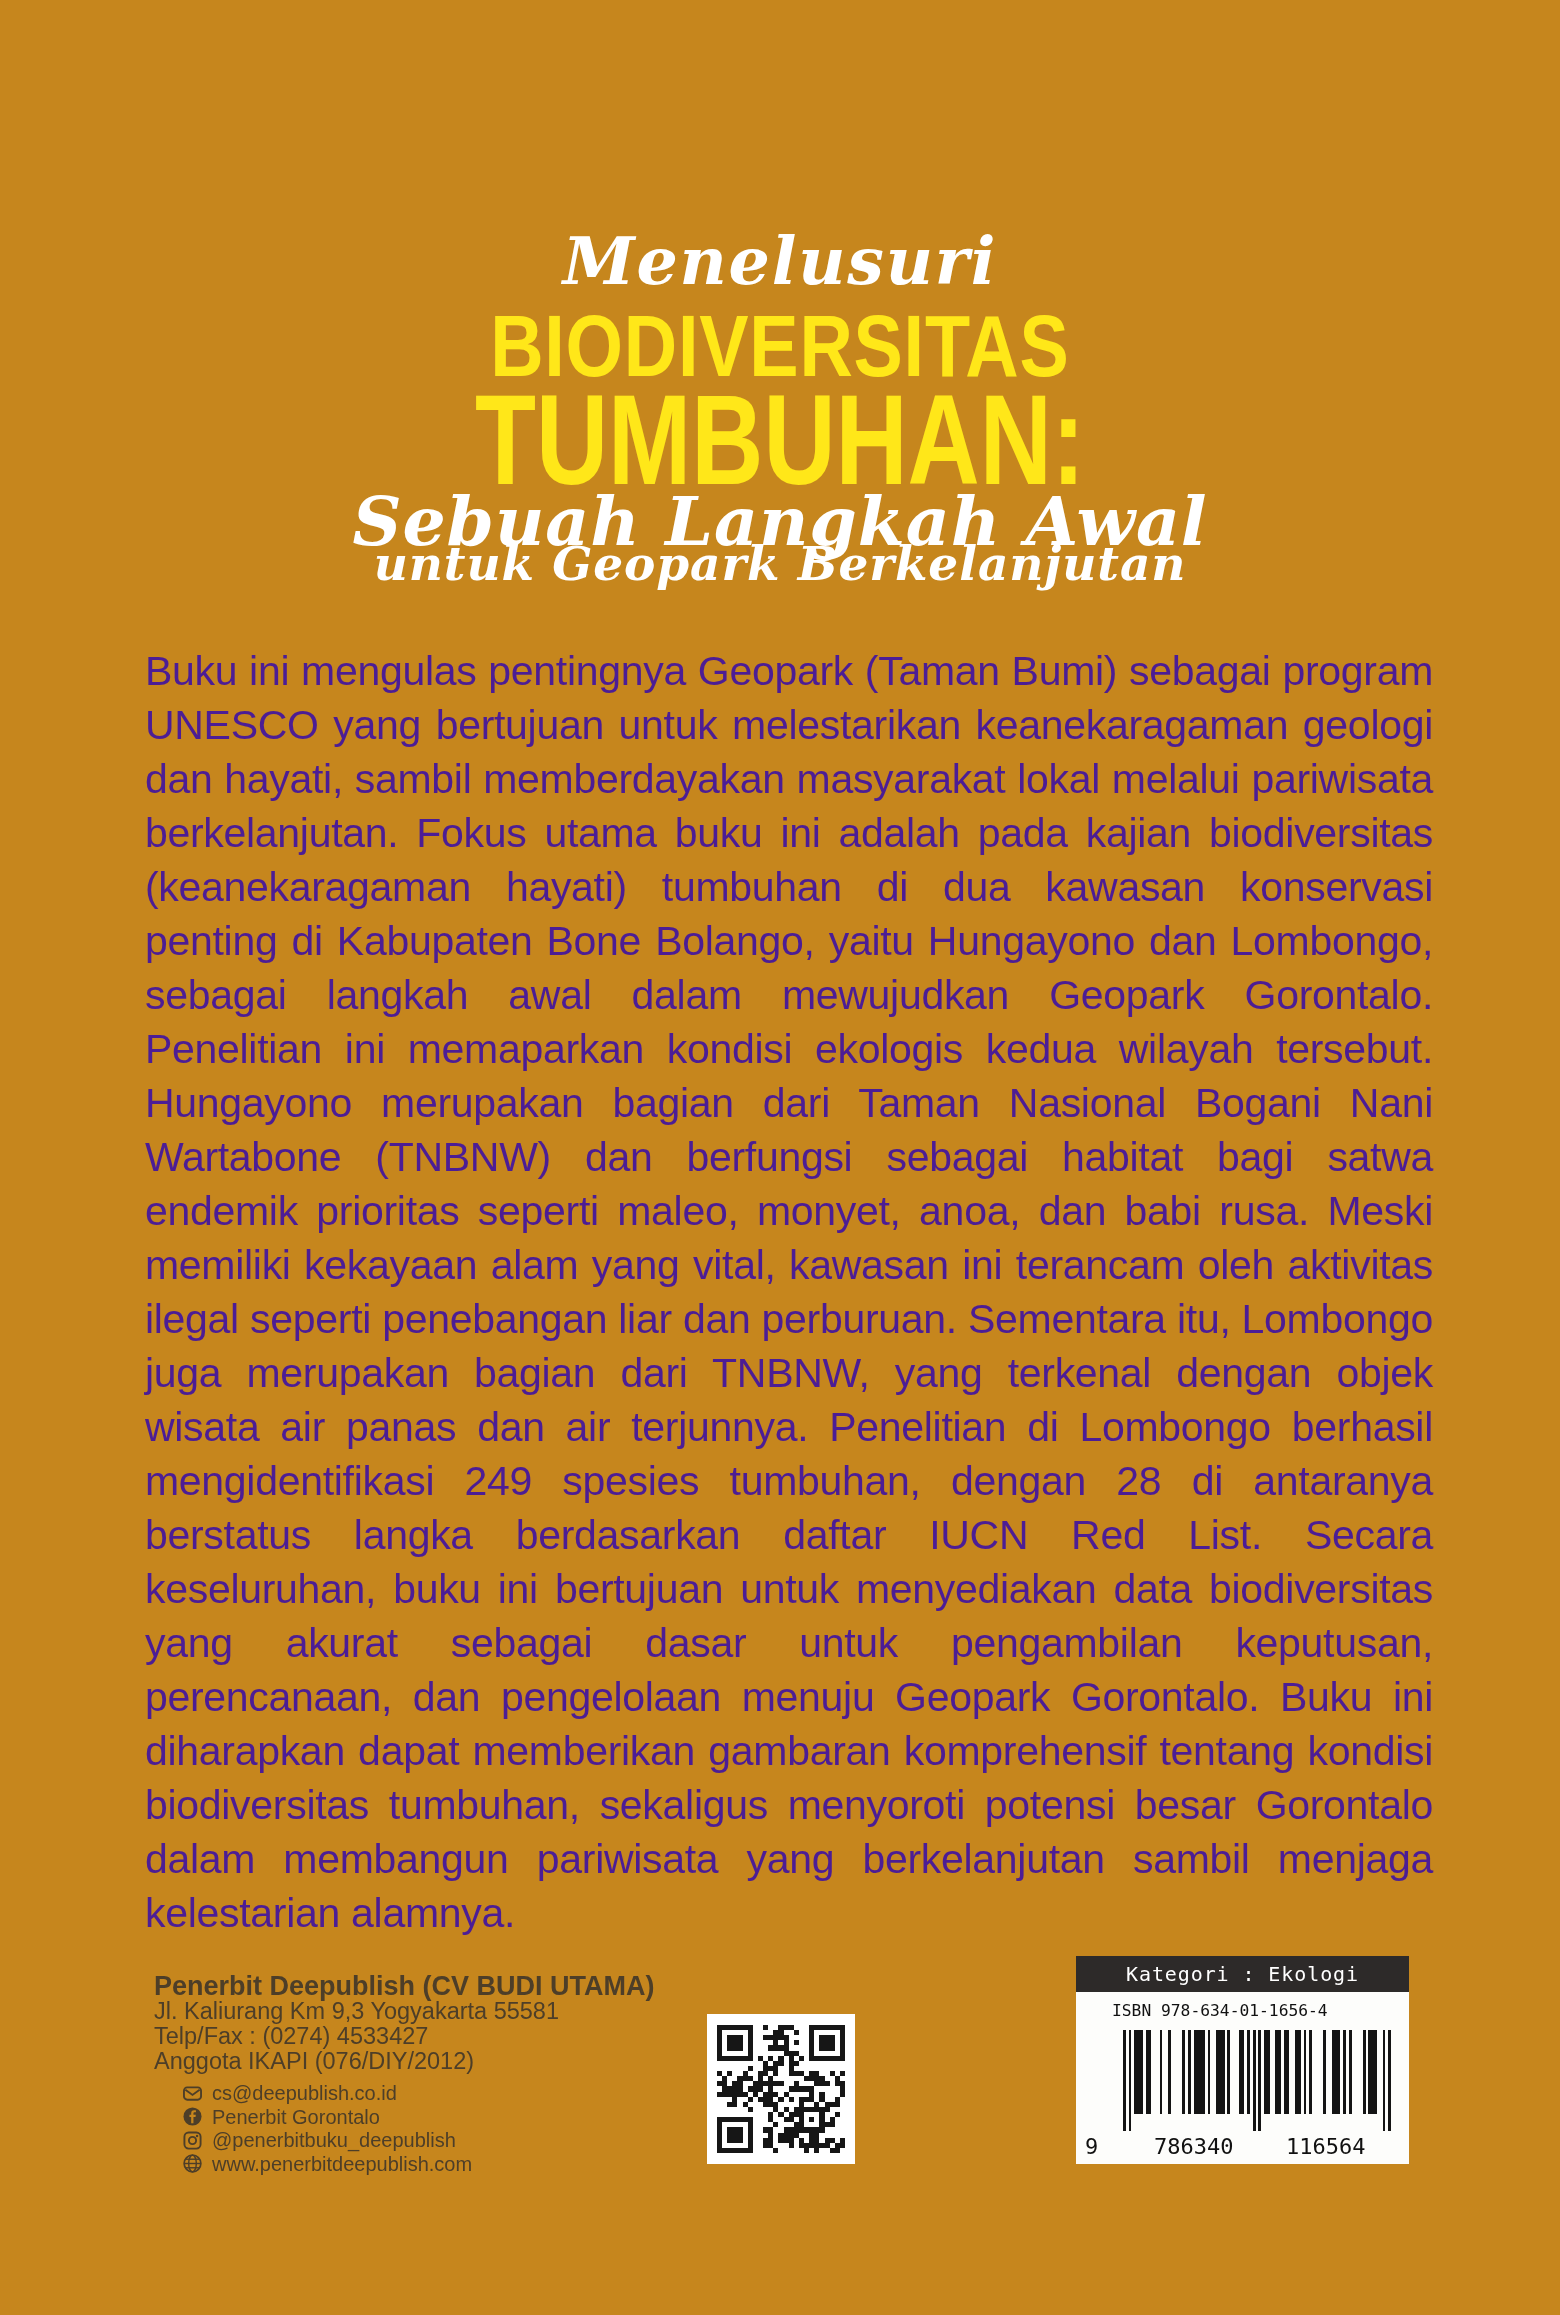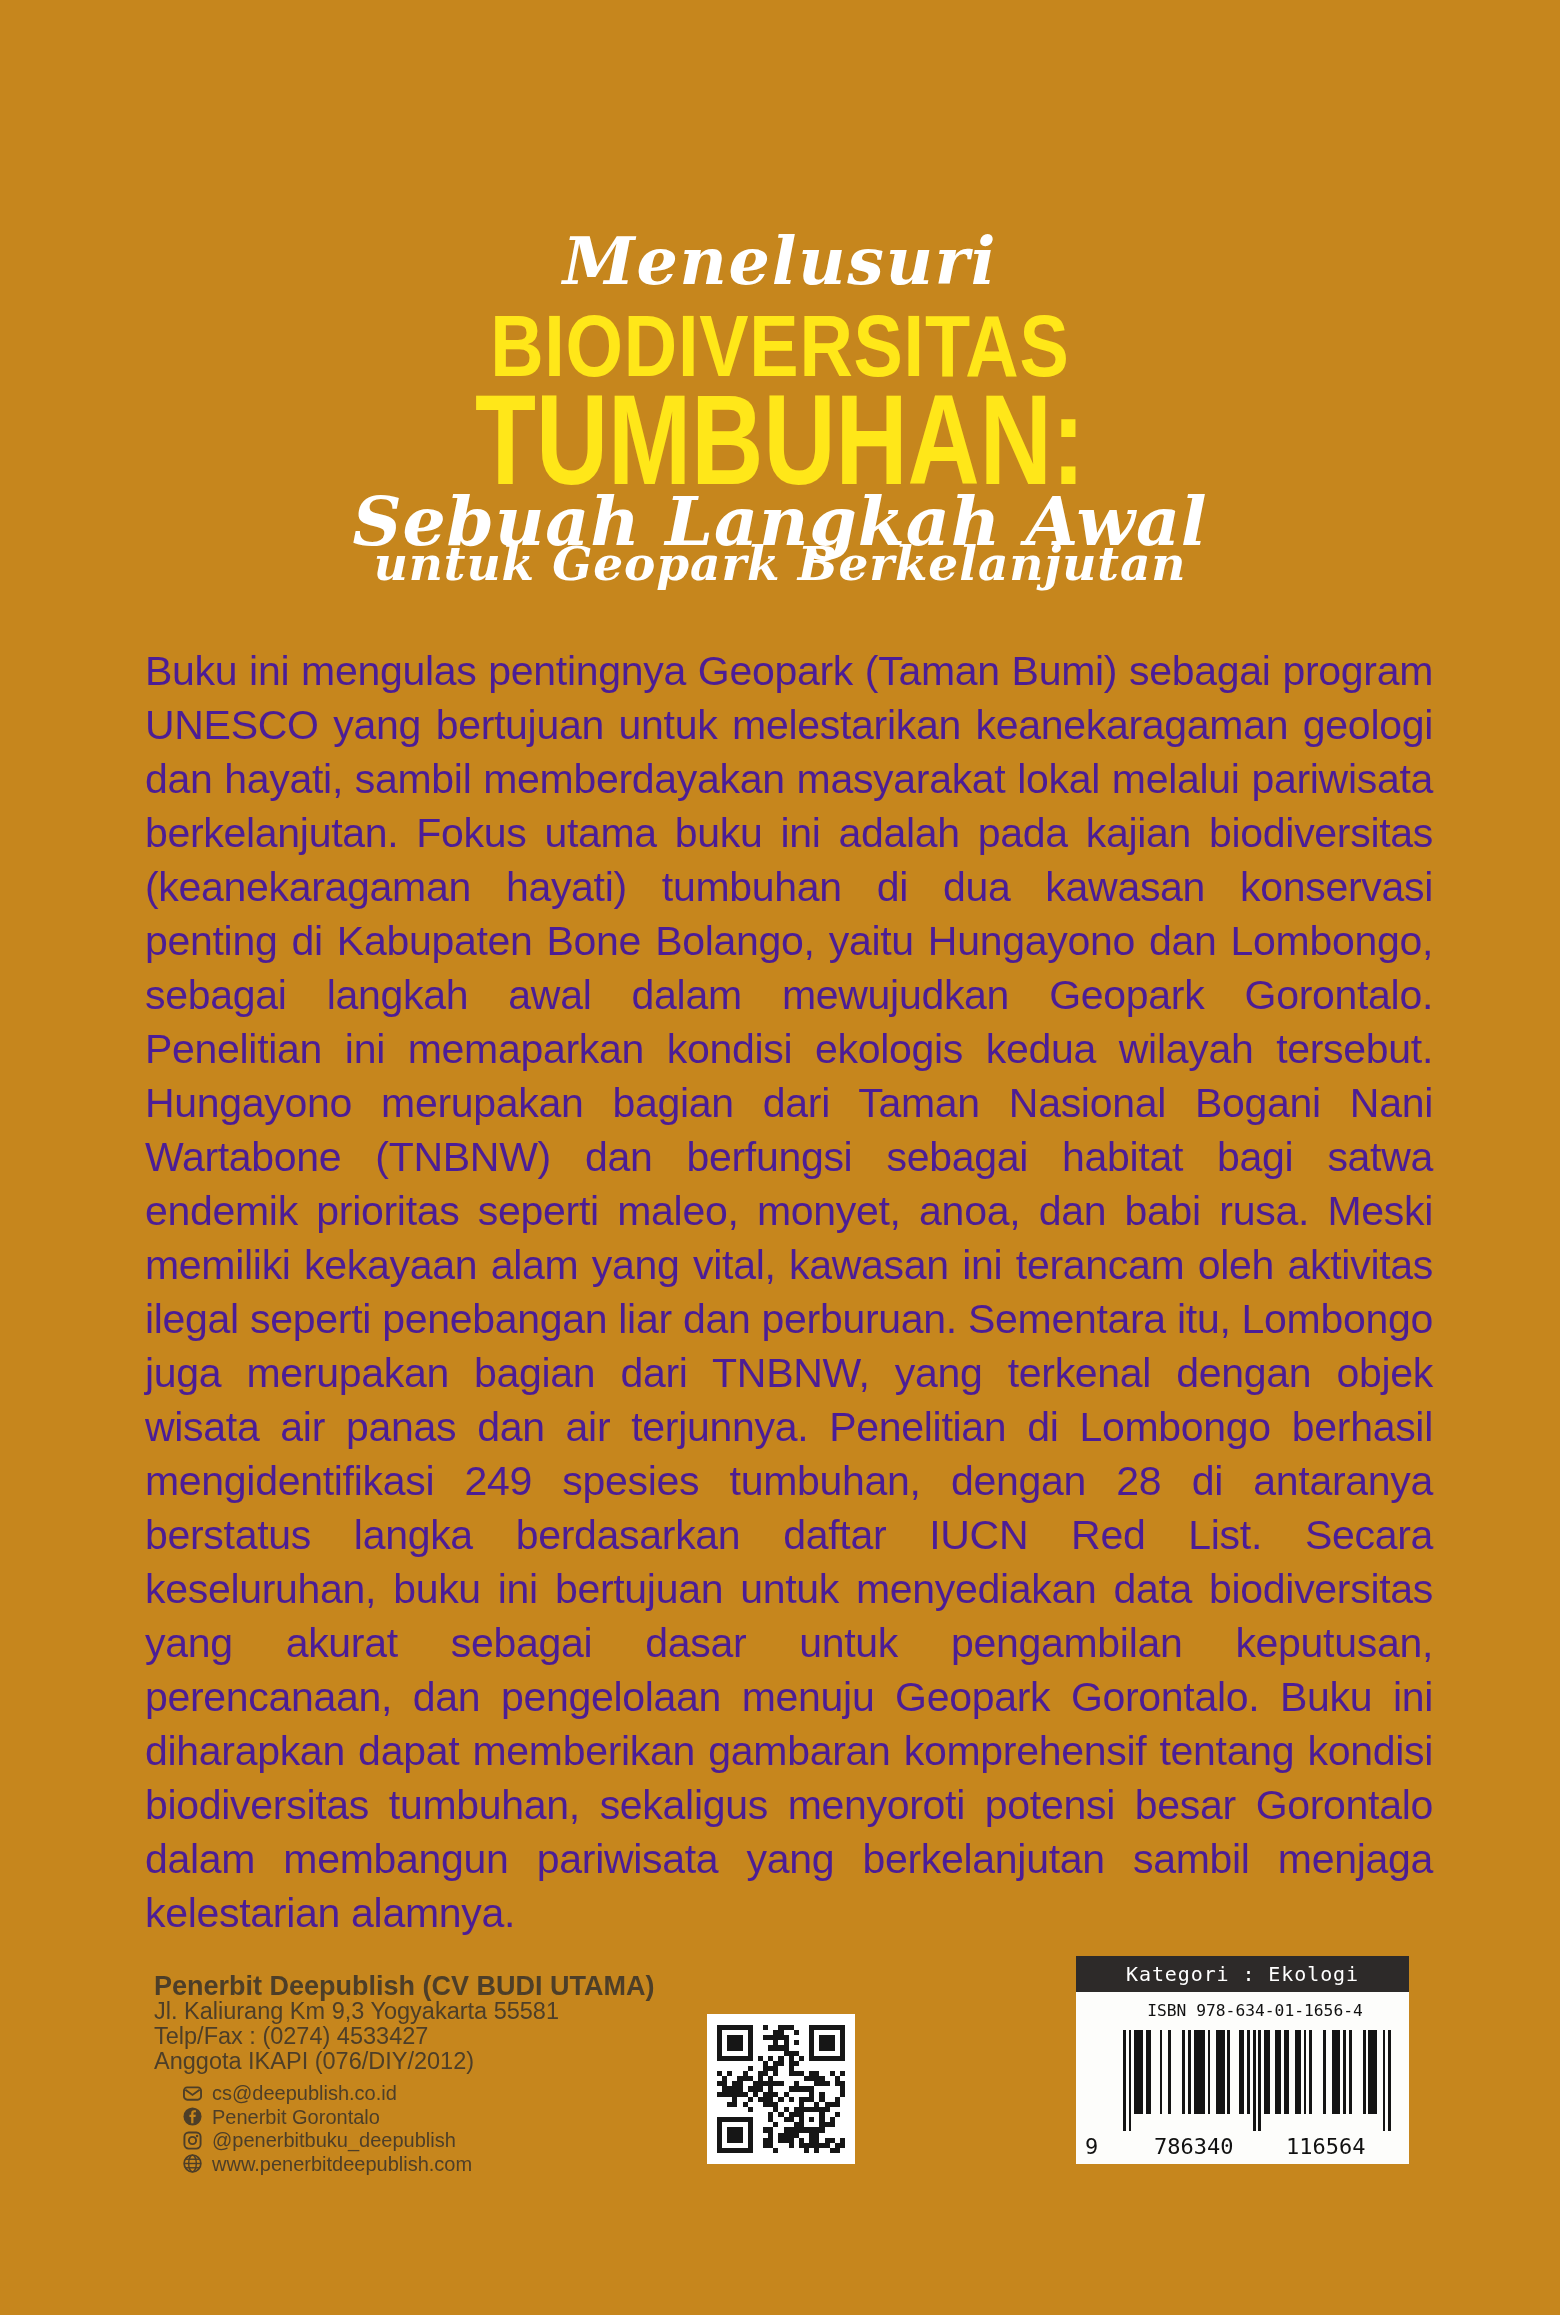--- a/index.html
+++ b/index.html
@@ -48,21 +48,21 @@
   .qr-box svg{width:100%;height:100%;display:block;shape-rendering:crispEdges;}
   
   .isbn-block{position:absolute;left:1076px;top:1956px;width:333px;}
   .category-bar{
     height:36px;background:#2d2a29;color:#ffffff;
     font-family:"DejaVu Sans Mono",monospace;font-size:20px;line-height:36px;
     text-align:center;letter-spacing:0.9px;
   }
   .barcode-box{position:relative;height:172px;background:#fdfdfb;}
   .isbn-text{
-    position:absolute;left:36px;width:286px;top:9px;text-align:center;
+    position:absolute;left:36px;width:286px;top:9px;
     font-family:"DejaVu Sans Mono",monospace;font-size:16.3px;color:#111;letter-spacing:0;
   }
   .barcode-box svg{position:absolute;left:47px;top:38px;width:268px;height:101px;shape-rendering:crispEdges;}
   .bc-digit{
     position:absolute;bottom:5.4px;font-family:"DejaVu Sans Mono",monospace;
     font-size:22px;color:#111;
   }
   .bc-d0{left:9px;} .bc-d1{left:78px;} .bc-d2{left:210px;}
 </style>
 </head>

